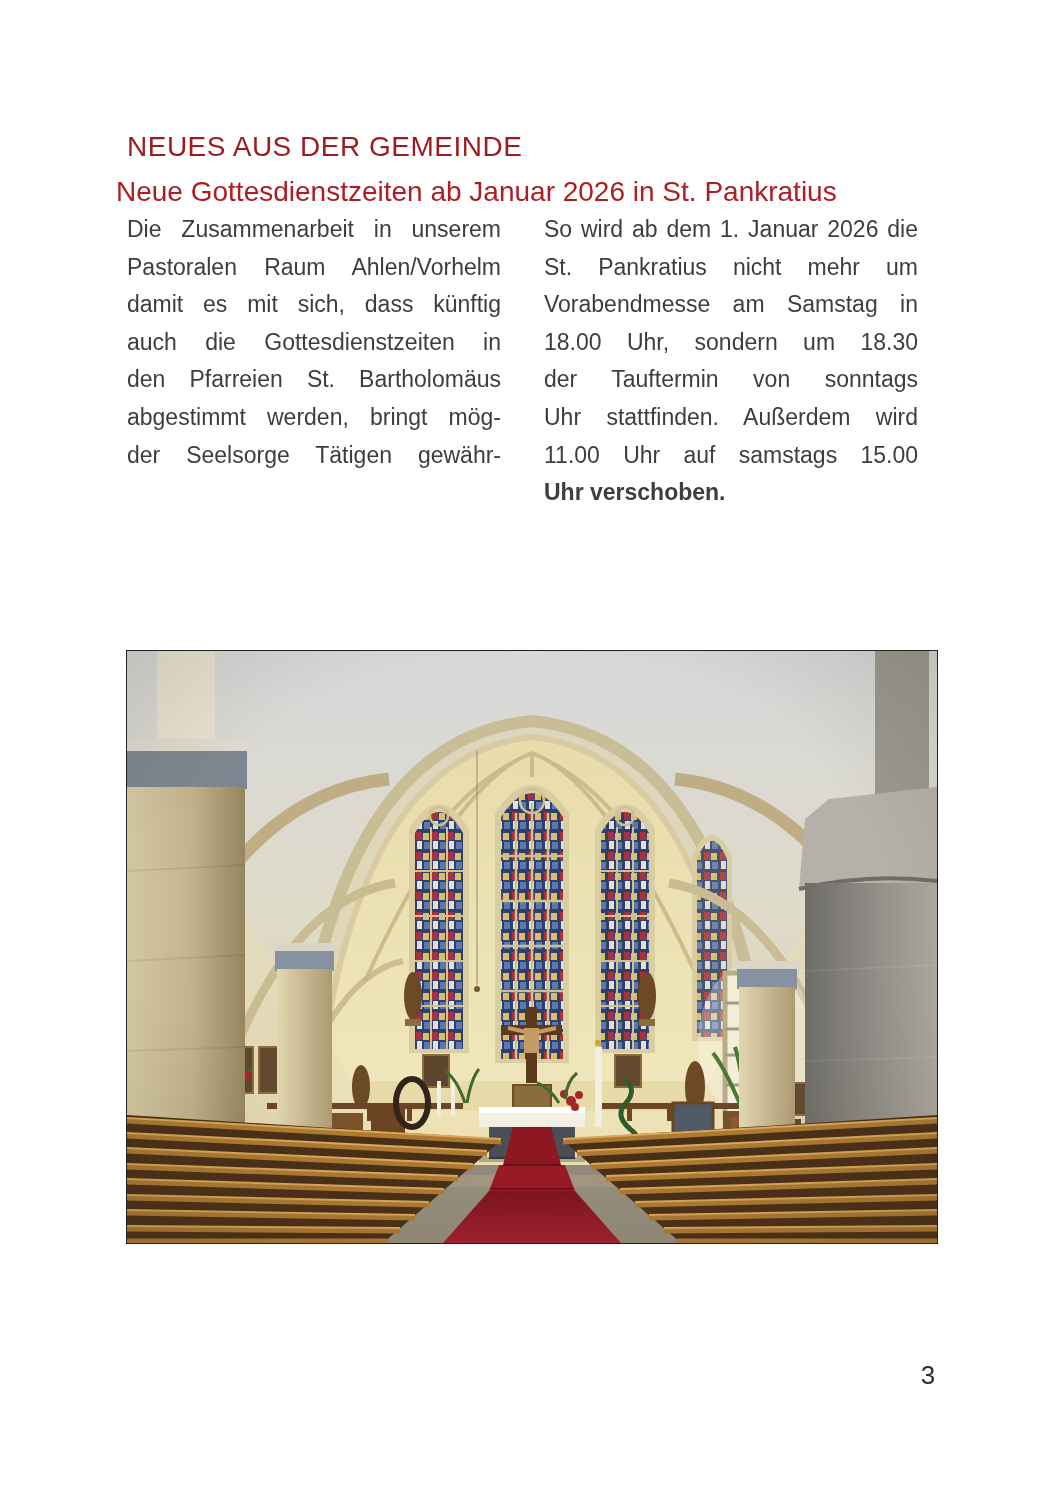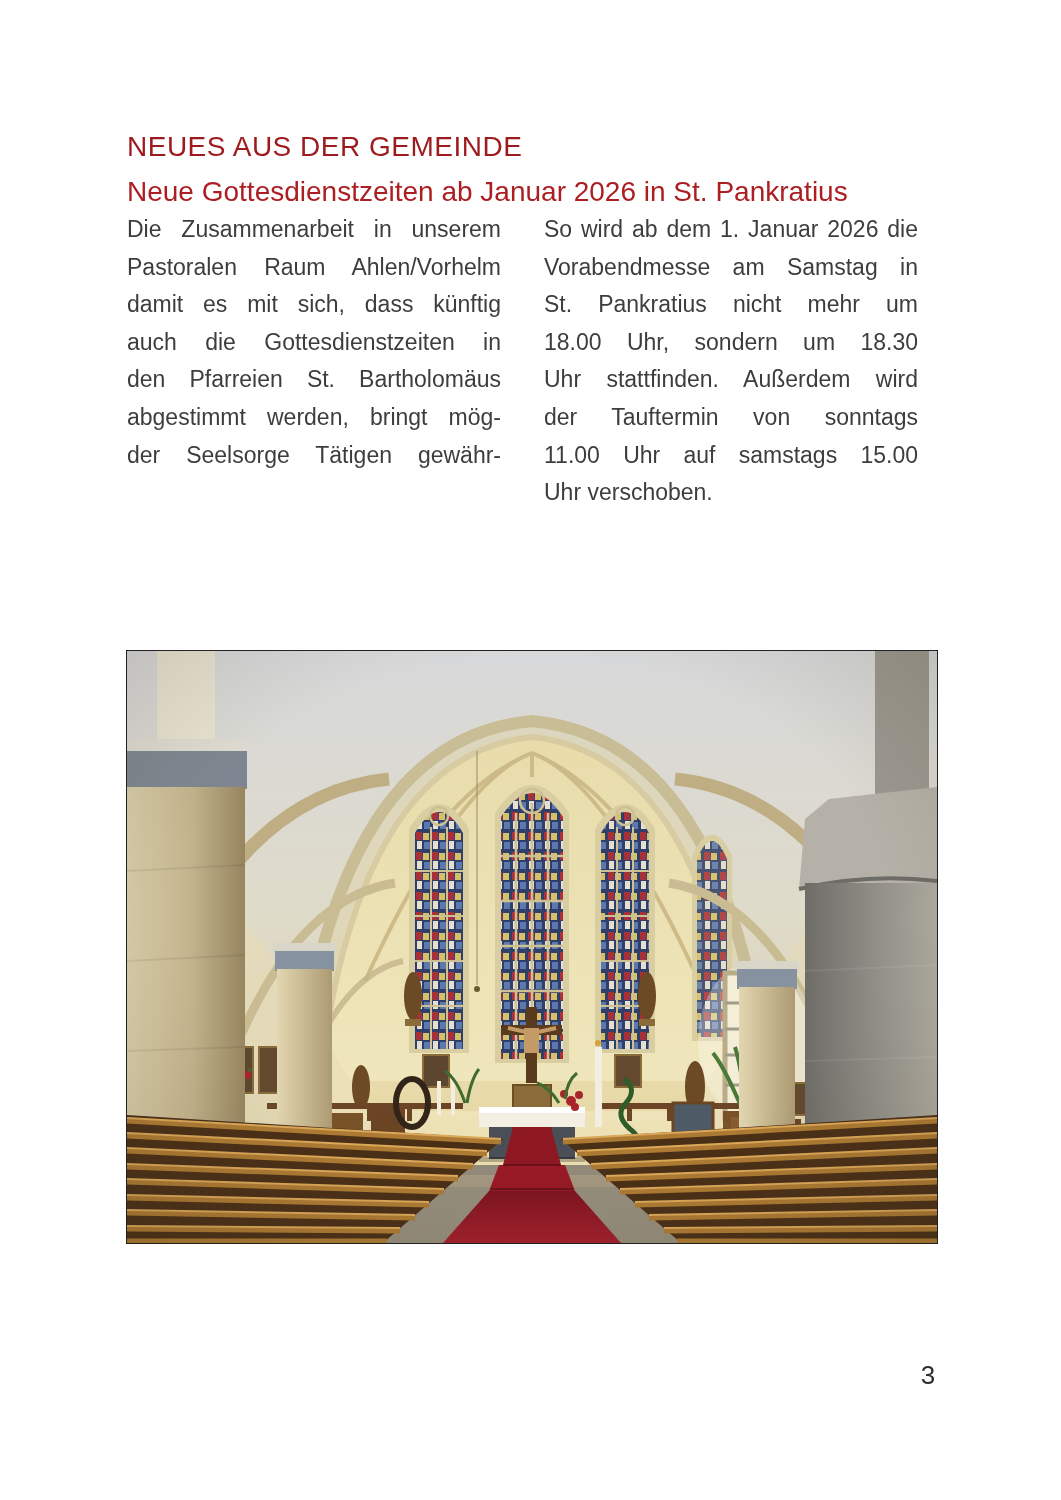--- a/index.html
+++ b/index.html
@@ -10,37 +10,37 @@
     font-family:"Liberation Sans","DejaVu Sans",sans-serif;
     overflow:hidden;
   }
   .section-title{
     position:absolute;left:127px;top:131px;
     font-size:28px;letter-spacing:0.5px;
     color:var(--c-sec,#9d1a1d);
     white-space:nowrap;
   }
   .headline{
-    position:absolute;left:127px;top:176px;
+    position:absolute;left:116px;top:176px;
     font-size:28px;
     color:var(--c-head,#ac1e22);
     white-space:nowrap;
   }
   .columns{
     position:absolute;left:127px;top:211px;width:811px;
     display:flex;
   }
   .col{width:374px;}
   .col + .col{margin-left:43px;}
   .line{
     font-size:23px;line-height:37.6px;
     color:var(--c-body,#3d3d3d);
     text-align:justify;text-align-last:justify;
   }
-  .line.last{text-align-last:left;}
+  .line.last{text-align-last:left;font-weight:bold;}
   .photo{
     position:absolute;left:126px;top:650px;
     width:812px;height:594px;
     border:1px solid #222;box-sizing:border-box;
     background:#d8d4c4;
   }
   .photo svg{display:block;width:100%;height:100%;}
   .page-number{
     position:absolute;left:912px;top:1360px;width:32px;
     font-size:26px;color:var(--c-num,#2e2e2e);text-align:center;
@@ -59,25 +59,25 @@
         <div class="line">Die Zusammenarbeit in unserem</div>
         <div class="line">Pastoralen Raum Ahlen/Vorhelm</div>
         <div class="line">damit es mit sich, dass künftig</div>
         <div class="line">auch die Gottesdienstzeiten in</div>
         <div class="line">den Pfarreien St. Bartholomäus</div>
         <div class="line">abgestimmt werden, bringt mög-</div>
         <div class="line">der Seelsorge Tätigen gewähr-</div>
       </div>
     <div class="col">
         <div class="line">So wird ab dem 1. Januar 2026 die</div>
+        <div class="line">St. Pankratius nicht mehr um</div>
         <div class="line">Vorabendmesse am Samstag in</div>
-        <div class="line">St. Pankratius nicht mehr um</div>
         <div class="line">18.00 Uhr, sondern um 18.30</div>
+        <div class="line">der Tauftermin von sonntags</div>
         <div class="line">Uhr stattfinden. Außerdem wird</div>
-        <div class="line">der Tauftermin von sonntags</div>
         <div class="line">11.00 Uhr auf samstags 15.00</div>
         <div class="line last">Uhr verschoben.</div>
       </div>
   </div>
 
   <div class="photo">
     <svg viewBox="0 0 810 592" preserveAspectRatio="none">
       <defs>
         <linearGradient id="gBg" x1="0" y1="0" x2="0" y2="1">
           <stop offset="0" stop-color="#d7d8da"></stop>

